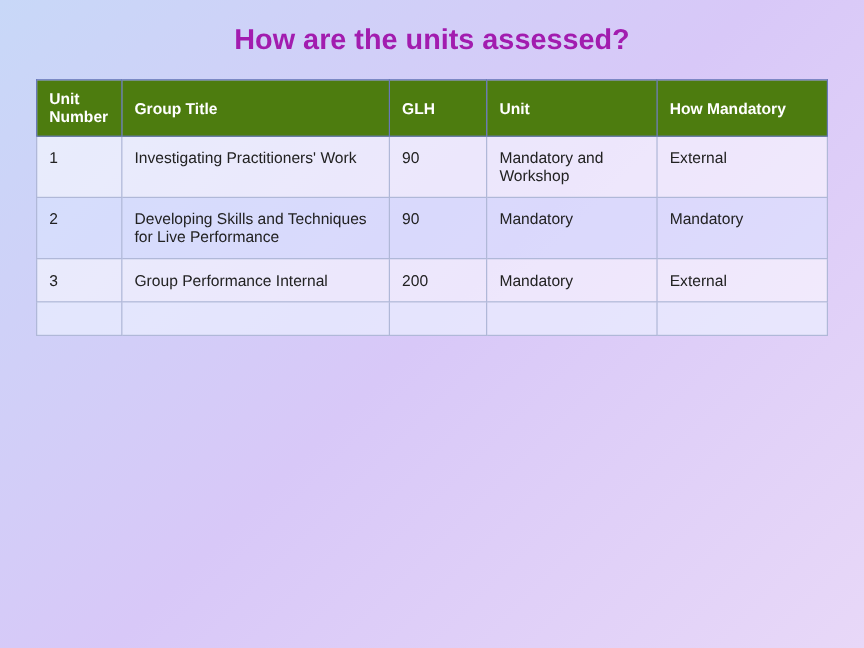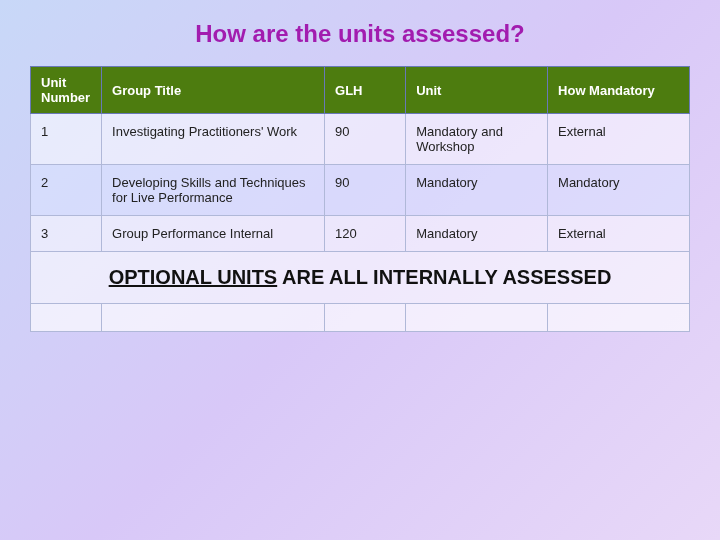--- a/index.html
+++ b/index.html
@@ -117,29 +117,24 @@
         <tr>
           <td>2</td>
           <td>Developing Skills and Techniques for Live Performance</td>
           <td>90</td>
           <td>Mandatory</td>
           <td>Mandatory</td>
         </tr>
         <tr>
           <td>3</td>
           <td>Group Performance Internal</td>
-          <td>120</td>
+          <td>200</td>
           <td>Mandatory</td>
           <td>External</td>
         </tr>
-        <tr class="optional-units-row">
-        <td colspan="5" class="optional-units-cell">
-          <span class="underline">OPTIONAL UNITS</span><span> ARE ALL INTERNALLY ASSESSED</span>
-        </td>
-      </tr>
       <tr class="footer-row">
         <td></td>
         <td></td>
         <td></td>
         <td></td>
         <td></td>
       </tr>
     </tbody>
   </table>
 </div>

